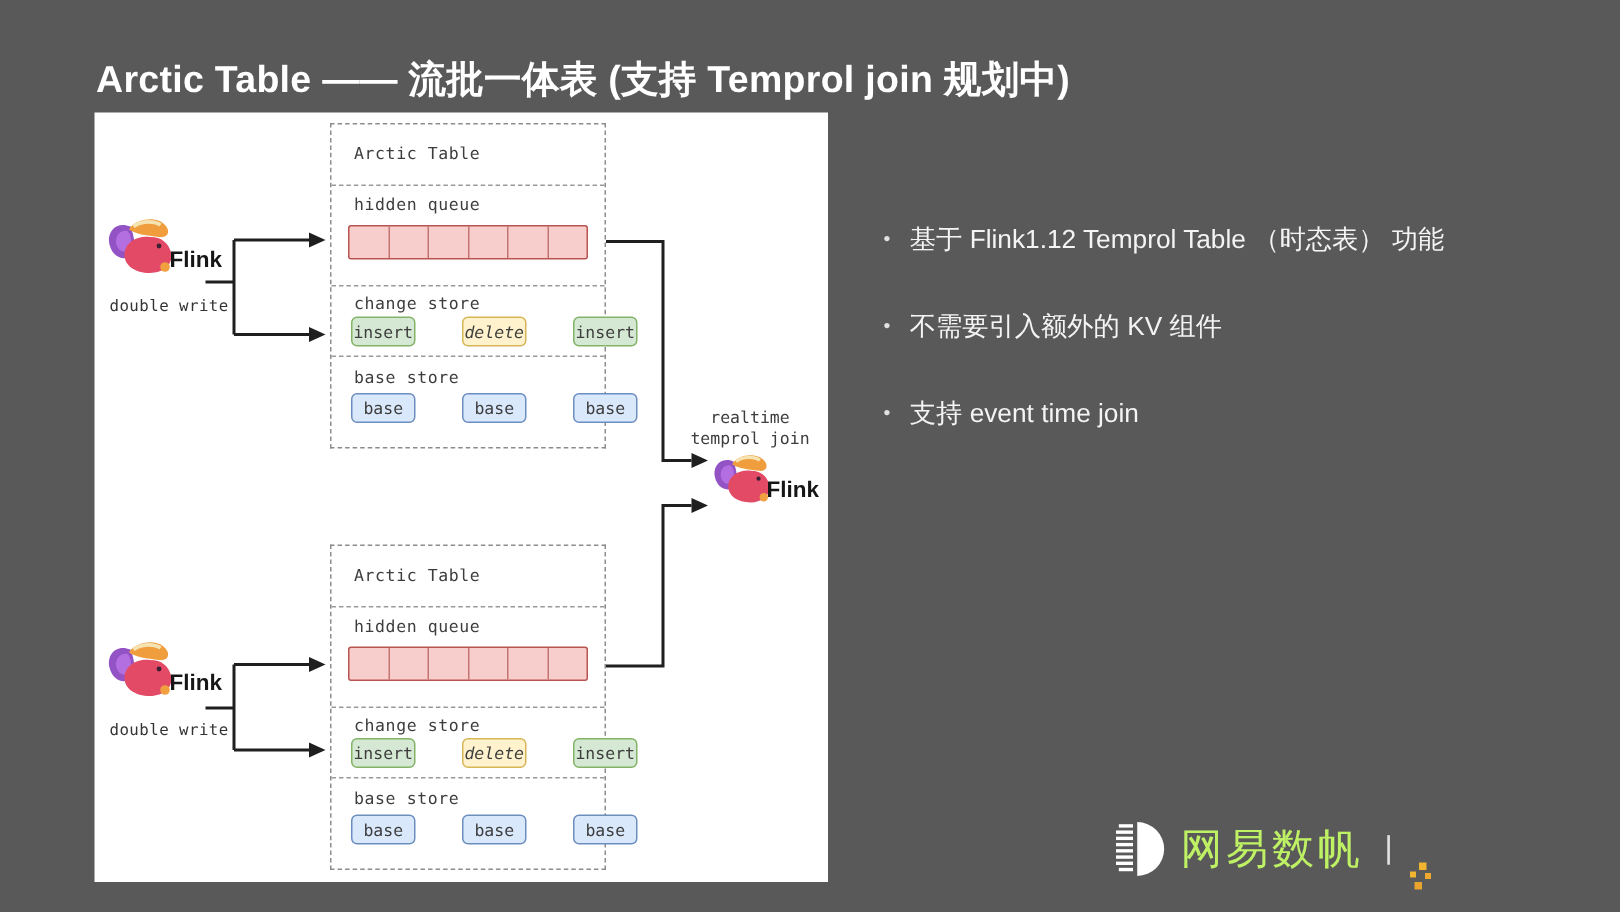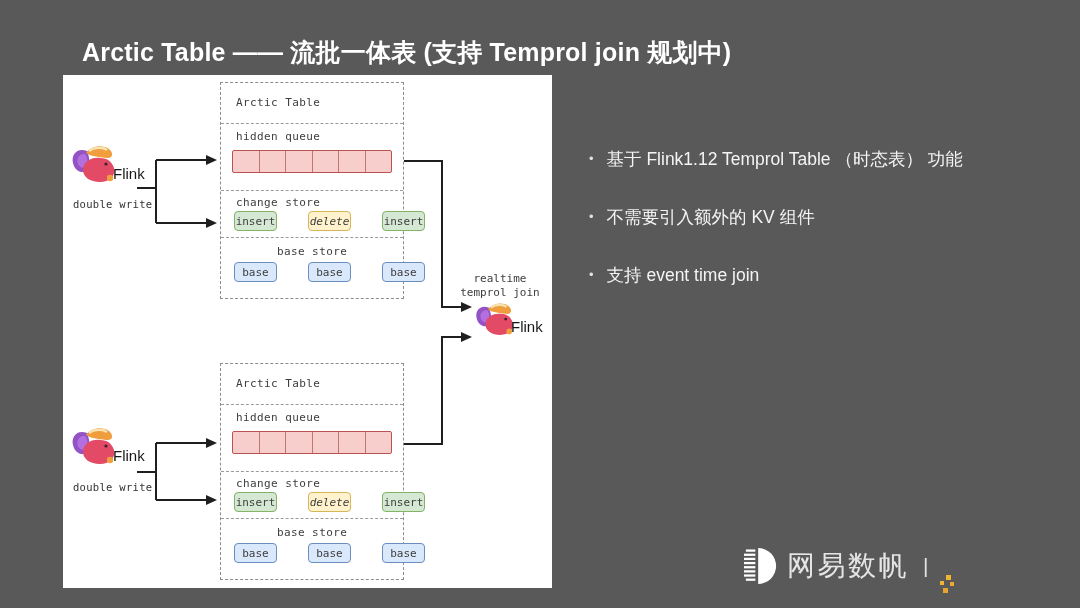--- a/index.html
+++ b/index.html
@@ -1,71 +1,71 @@
 <!DOCTYPE html>
 <html><head>
 <meta charset="utf-8">
 <style>
   html,body{margin:0;padding:0;background:#595959;}
   .slide{position:relative;width:1080px;height:608px;background:#595959;
          font-family:"Liberation Sans",sans-serif;overflow:hidden;}
   .title{position:absolute;left:64px;top:36px;color:#ffffff;font-size:25px;
-         font-weight:700;letter-spacing:0.2px;white-space:nowrap;margin-left:18px;}
+         font-weight:700;letter-spacing:0.2px;white-space:nowrap;}
 
   
   .panel{position:absolute;left:63px;top:75px;width:489px;height:513px;background:#ffffff;}
   .connectors{position:absolute;left:0;top:0;width:489px;height:513px;pointer-events:none;}
   .connectors path{stroke:#1f1f1f;stroke-width:2;fill:none;}
   .connectors polygon{fill:#1f1f1f;}
 
   
   .arctic-box{position:absolute;left:157px;width:184px;height:217px;background:#fff;
               border:1.5px dashed #8c8c8c;box-sizing:border-box;display:flex;flex-direction:column;
               font-family:"DejaVu Sans Mono","Liberation Mono",monospace;color:#3d3d3d;}
   .box-top{top:7px;}
   .box-bottom{top:288px;}
   .sec{position:relative;}
   .sec.bdr{border-bottom:1px dashed #9a9a9a;}
   .s1{height:40px;} .s2{height:66px;} .s3{height:46px;} .s4{flex:1;}
   .mlabel{position:absolute;left:15px;font-size:11px;letter-spacing:0.4px;white-space:nowrap;}
-  .s1 .mlabel{top:13px;} .s2 .mlabel{top:6px;} .s3 .mlabel{top:5px;} .s4 .mlabel{top:7px;margin-left:41px;}
+  .s1 .mlabel{top:13px;} .s2 .mlabel{top:6px;} .s3 .mlabel{top:5px;} .s4 .mlabel{top:7px;}
 
   .queue{position:absolute;left:11px;right:11px;top:26px;height:23px;display:flex;
          background:#f8cecc;border:1px solid #b85450;border-radius:2px;box-sizing:border-box;}
   .qcell{flex:1;border-right:1px solid #c27573;}
   .qcell:last-child{border-right:none;}
 
   .chips{position:absolute;left:13px;display:flex;gap:31px;}
   .s3 .chips{top:20px;} .s4 .chips{top:24px;}
   .chip{min-width:43px;height:20px;line-height:19px;text-align:center;font-size:11px;
         border-radius:4px;box-sizing:border-box;}
   .chip.green{background:#d5e8d4;border:1px solid #82b366;}
   .chip.yellow{background:#fff2cc;border:1px solid #d6b656;font-style:italic;}
   .chip.blue{background:#dae8fc;border:1px solid #6c8ebf;}
 
   
   .flink{position:absolute;display:flex;align-items:flex-end;}
   .flink svg{width:50px;height:42px;}
-  .flink-label{font-weight:400;font-size:15px;color:#161616;margin-left:-7px;margin-bottom:4px;
+  .flink-label{font-weight:700;font-size:15px;color:#161616;margin-left:-7px;margin-bottom:4px;
                font-family:"Liberation Sans",sans-serif;}
   .dw{position:absolute;font-family:"DejaVu Sans Mono","Liberation Mono",monospace;
       font-size:10.5px;color:#333;letter-spacing:0.3px;white-space:nowrap;}
   .rt{position:absolute;left:377px;top:184px;width:120px;text-align:center;
       font-family:"DejaVu Sans Mono","Liberation Mono",monospace;font-size:11px;
       color:#3d3d3d;line-height:14px;margin-top:13px;}
 
   
   .bullets{position:absolute;left:589px;top:146px;width:480px;list-style:none;margin:0;padding:0;}
   .bullets li{display:flex;gap:13px;margin-bottom:32px;color:#f4f4f4;font-size:17.5px;line-height:26px;}
   .bullet-dot{font-size:13px;line-height:26px;color:#e2e2e2;}
 
   
   .footer{position:absolute;left:744px;top:545px;height:42px;display:flex;align-items:center;}
   .shufan-icon{width:34px;height:40px;}
-  .shufan-text{color:#e5e5e5;font-size:28px;font-weight:500;letter-spacing:2.5px;margin-left:9px;white-space:nowrap;}
+  .shufan-text{color:#bef264;font-size:28px;font-weight:500;letter-spacing:2.5px;margin-left:9px;white-space:nowrap;}
   .footer-divider{color:#e3e3e3;font-size:21px;font-weight:300;margin:0 12px 0 14px;}
   .datafun{position:relative;padding-left:19px;font-size:27px;font-weight:800;font-style:italic;
            background:linear-gradient(90deg,#f2b632,#f2572a);
            -webkit-background-clip:text;background-clip:text;color:transparent;white-space:nowrap;}
   .df-dot{position:absolute;background:#f0b42f;}
   .df-d1{left:0;top:15px;width:4px;height:4px;}
   .df-d2{left:6px;top:9px;width:5px;height:5px;}
   .df-d3{left:3px;top:22px;width:5px;height:5px;background:#e9a42d;}
   .df-d4{left:10px;top:16px;width:4px;height:4px;background:#eda92e;}
 </style>

